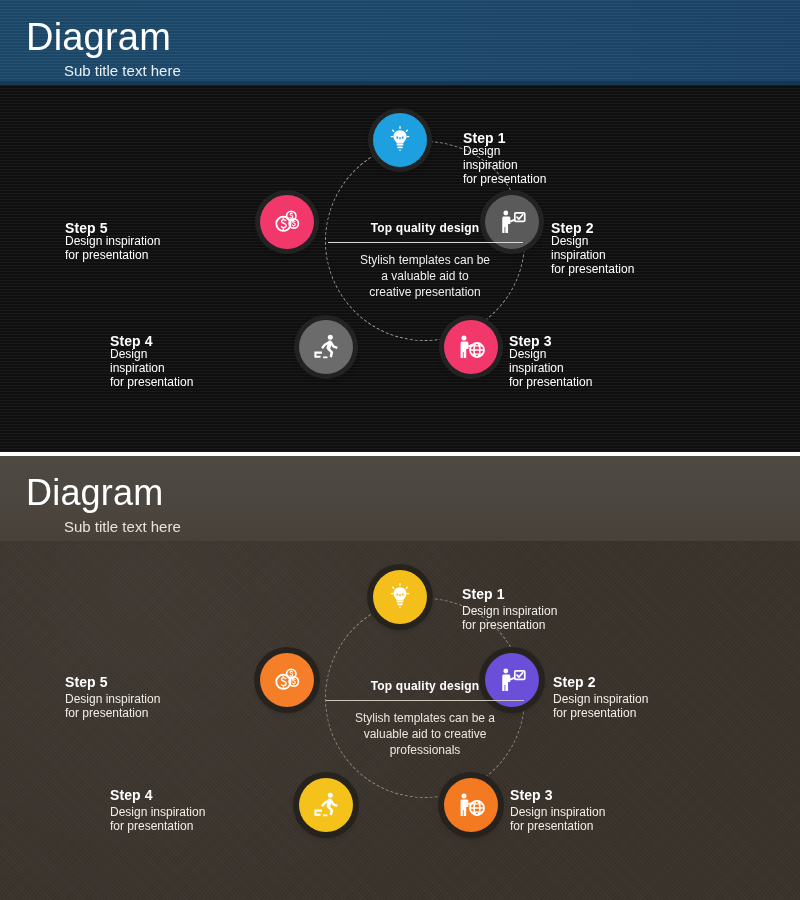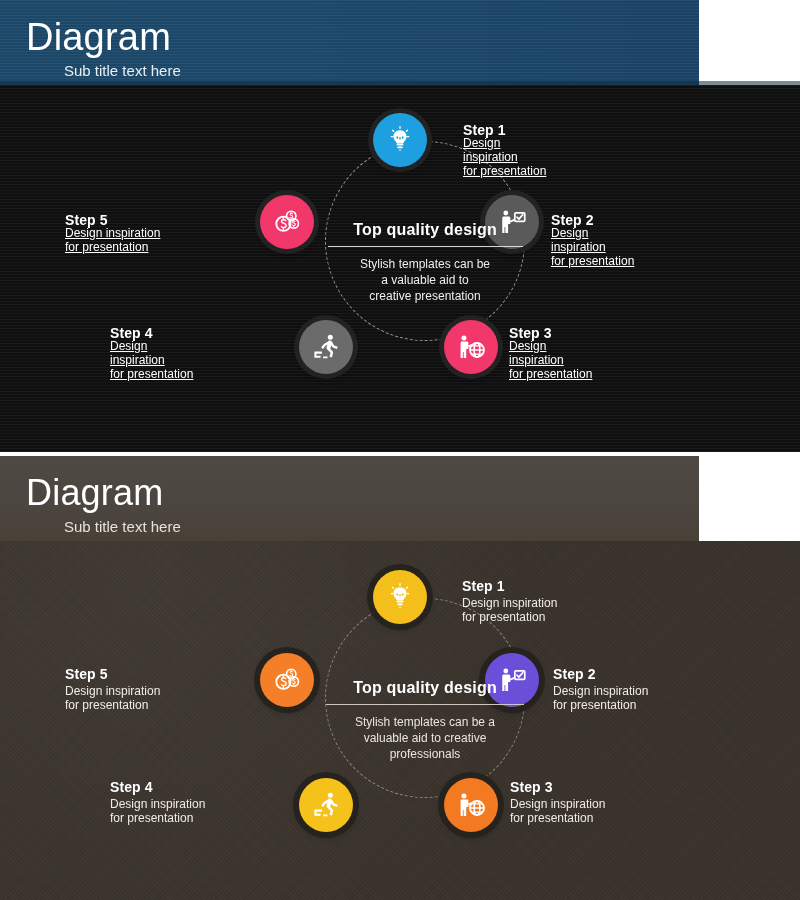--- a/index.html
+++ b/index.html
@@ -26,21 +26,21 @@
     width: 800px;
     overflow: hidden;
   }
   .panel-dark  { top: 0;   height: 452px; }
   .panel-brown { top: 456px; height: 444px; }
 
   
   .hdr {
     position: absolute;
     left: 0; top: 0;
-    width: 699px;
+    width: 800px;
     z-index: 5;
   }
   .hdr-dark {
     height: 85px;
     background:
       repeating-linear-gradient(
         to bottom,
         rgba(255,255,255,0.045) 0px,
         rgba(255,255,255,0.045) 1px,
         rgba(0,0,0,0.05) 1px,
@@ -142,43 +142,44 @@
   .node svg { display: block; }
 
   
   .stepblk { position: absolute; width: 180px; }
   .stepblk .st-title {
     color: #ffffff;
     font-size: 14px;
     font-weight: bold;
     line-height: 14px;
     letter-spacing: .1px;
+    margin-top: 8px;
   }
   .stepblk .st-desc {
     color: #ffffff;
     font-size: 12px;
     font-weight: 400;
     line-height: 14px;
     white-space: pre-line;
   }
-  .panel-dark .stepblk .st-desc { margin-top: -1px; text-decoration: underline; }
+  .panel-dark .stepblk .st-desc { margin-top: -1px; }
   .panel-brown .stepblk .st-title { font-size: 14px; line-height: 17px; }
   .panel-brown .stepblk .st-desc  { color: #f0ece6; font-size: 12px; line-height: 14px; margin-top: 1px; }
   .al-left  { text-align: left; }
   .al-right { text-align: left; }
 
   
   .center {
     position: absolute;
     width: 230px;
     text-align: center;
   }
   .center .c-title {
     color: #ffffff;
-    font-size: 16px;
+    font-size: 12px;
     font-weight: bold;
     letter-spacing: .2px;
     padding-bottom: 7px;
   }
   .center .c-rule {
     height: 1px;
     background: #d8d8d8;
     margin: 0 auto 9px auto;
     width: 195px;
   }

